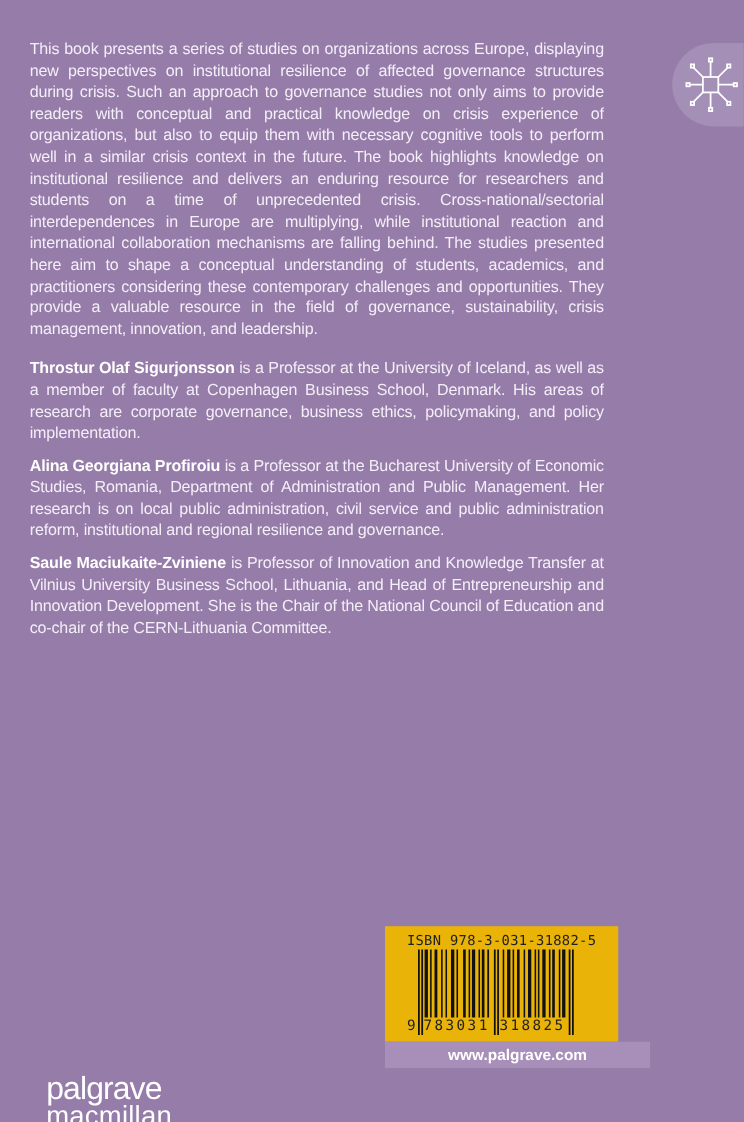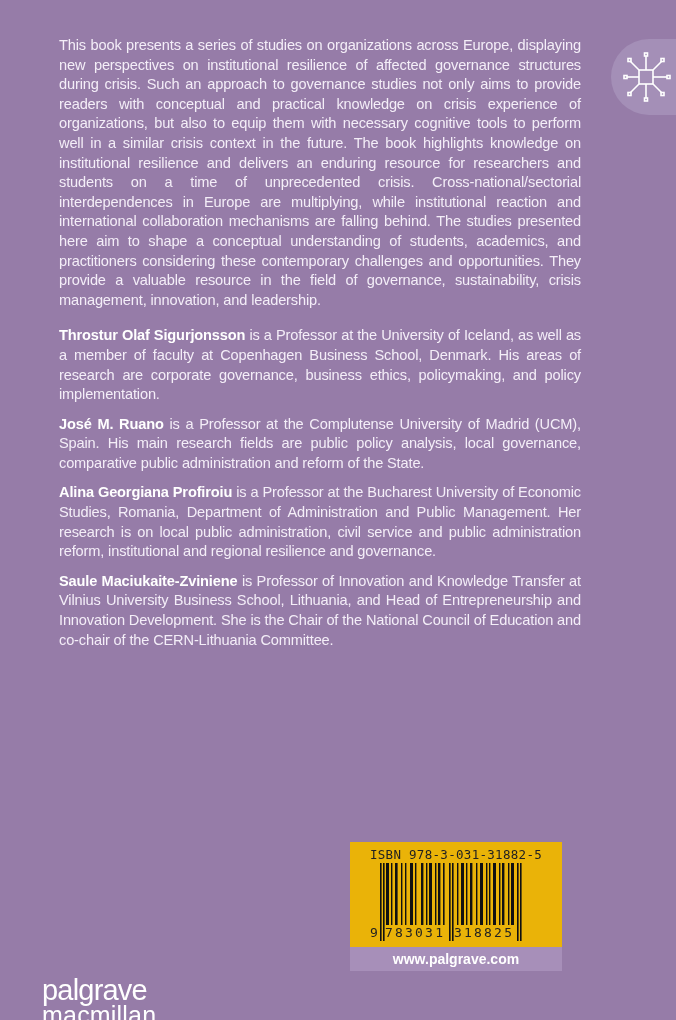--- a/index.html
+++ b/index.html
@@ -4,21 +4,21 @@
 <style>
   html, body { margin: 0; padding: 0; }
   body {
     width: 676px; height: 1020px; overflow: hidden;
     background: #967ca8;
     font-family: "Liberation Sans", sans-serif;
     color: #f4eef8;
     position: relative;
   }
   .content {
-    position: absolute; left: 59px; top: 36px; width: 522px;
+    position: absolute; left: 27px; top: 36px; width: 522px;
   }
   .para {
     margin: 0 0 10px 0;
     font-size: 14.6px;
     line-height: 19.6px;
     text-align: justify;
     letter-spacing: -0.15px;
   }
   .para.blurb { margin-bottom: 16px; }
   .para b { font-weight: bold; color: #ffffff; }
@@ -36,21 +36,21 @@
     font-family: "DejaVu Sans Mono", monospace; font-size: 12.5px; color: #222;
     letter-spacing: 0.3px;
   }
   .barcode { position: absolute; left: 25px; top: 21px; }
   .digits {
     position: absolute; top: 83px;
     font-family: "DejaVu Sans Mono", monospace; font-size: 13px; color: #222;
     letter-spacing: 2.2px;
   }
   .url-band {
-    position: absolute; left: 350px; top: 947px; width: 212px; height: 24px;
+    position: absolute; left: 350px; top: 947px; width: 241px; height: 24px;
     background: #a78fb9; color: #fff; text-align: center;
     font-size: 14px; line-height: 24px; font-weight: bold;
   }
   .logo {
     position: absolute; left: 42px; top: 976px; color: #ffffff;
     line-height: 1;
   }
   .logo .l1 { font-size: 29px; letter-spacing: -0.8px; display: block; }
   .logo .l2 { font-size: 25px; letter-spacing: 0.2px; display: block; margin-top: -2px; text-decoration: underline; }
 </style>
@@ -78,21 +78,20 @@
       <rect x="7" y="42.5" width="3" height="3"></rect>
       <rect x="40" y="42.5" width="3" height="3"></rect>
     </g>
   </svg>
 </div>
 
 <div class="content">
   <p class="para blurb">This book presents a series of studies on organizations across Europe, displaying new perspectives on institutional resilience of affected governance structures during crisis. Such an approach to governance studies not only aims to provide readers with conceptual and practical knowledge on crisis experience of organizations, but also to equip them with necessary cognitive tools to perform well in a similar crisis context in the future. The book highlights knowledge on institutional resilience and delivers an enduring resource for researchers and students on a time of unprecedented crisis. Cross-national/sectorial interdependences in Europe are multiplying, while institutional reaction and international collaboration mechanisms are falling behind. The studies presented here aim to shape a conceptual understanding of students, academics, and practitioners considering these contemporary challenges and opportunities. They provide a valuable resource in the field of governance, sustainability, crisis management, innovation, and leadership.</p>
 
   <p class="para"><b>Throstur Olaf Sigurjonsson</b><span> is a Professor at the University of Iceland, as well as a member of faculty at Copenhagen Business School, Denmark. His areas of research are corporate governance, business ethics, policymaking, and policy implementation.</span></p>
-  <p class="para"><b>José M. Ruano</b><span> is a Professor at the Complutense University of Madrid (UCM), Spain. His main research fields are public policy analysis, local governance, comparative public administration and reform of the State.</span></p>
   <p class="para"><b>Alina Georgiana Profiroiu</b><span> is a Professor at the Bucharest University of Economic Studies, Romania, Department of Administration and Public Management. Her research is on local public administration, civil service and public administration reform, institutional and regional resilience and governance.</span></p>
   <p class="para"><b>Saule Maciukaite-Zviniene</b><span> is Professor of Innovation and Knowledge Transfer at Vilnius University Business School, Lithuania, and Head of Entrepreneurship and Innovation Development. She is the Chair of the National Council of Education and co-chair of the CERN-Lithuania Committee.</span></p>
 </div>
 
 <div class="isbn-box">
   <div class="isbn-text">ISBN 978-3-031-31882-5</div>
   <svg class="barcode" width="160" height="78" viewBox="0 0 160 78">
     <g fill="#111">
       <rect x="5" y="0" width="1.6" height="78"></rect>
       <rect x="8" y="0" width="1.6" height="78"></rect>

